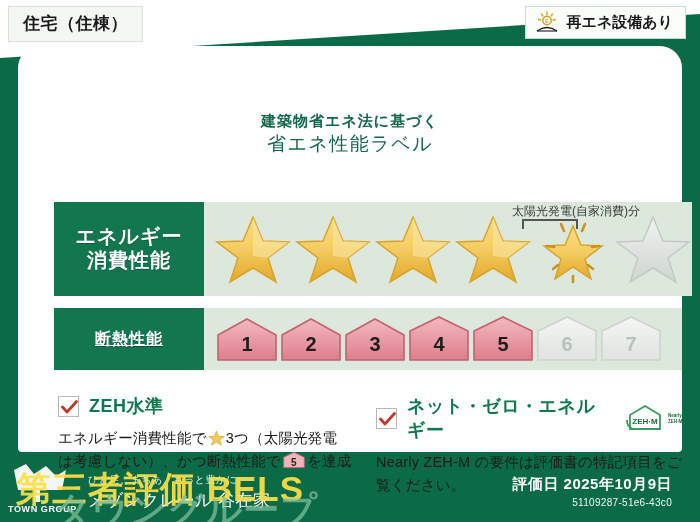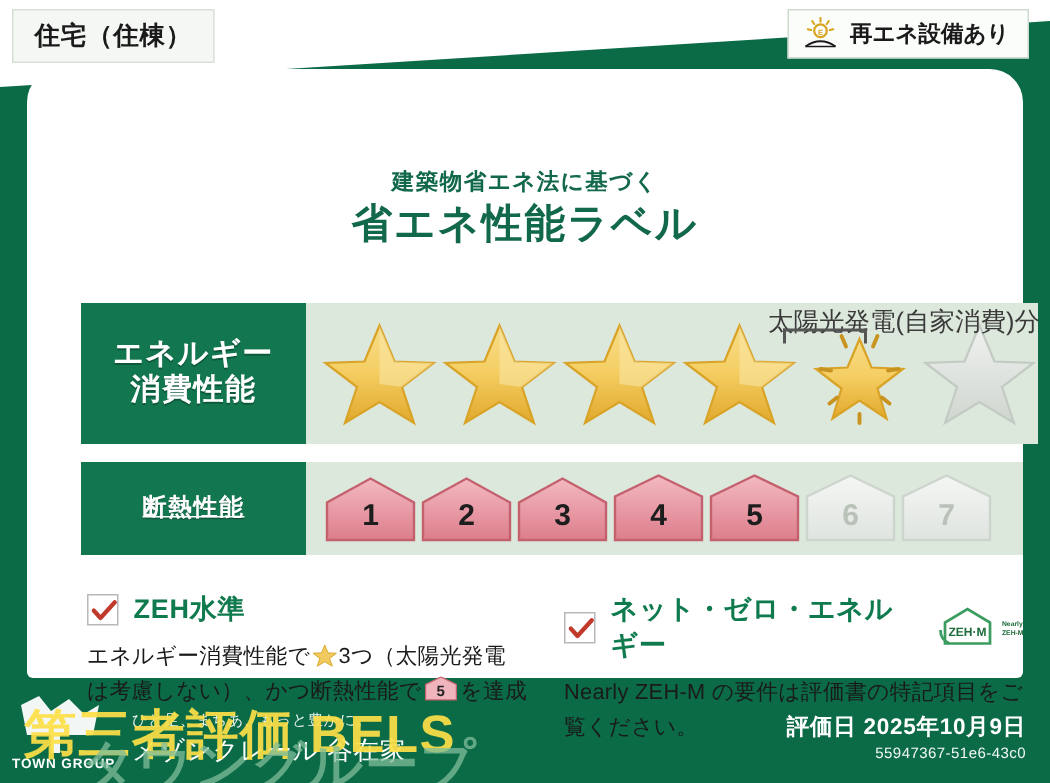--- a/index.html
+++ b/index.html
@@ -47,21 +47,21 @@
   .sun-ico { width: 26px; height: 22px; flex: none; }
 
   
   .title-sub {
     position: absolute; left: 0; right: 0; top: 66px;
     text-align: center; font-size: 15px; font-weight: bold;
     color: #12684a; letter-spacing: 1px;
   }
   .title-main {
     position: absolute; left: 0; right: 0; top: 85px;
-    text-align: center; font-size: 27px; font-weight: bold;
+    text-align: center; font-size: 19px; font-weight: normal;
     color: #12684a; letter-spacing: 1.5px;
   }
 
   
   .row {
     position: absolute; left: 36px; width: 628px; display: flex;
   }
   .row-energy { top: 156px; height: 94px; }
   .row-insul  { top: 262px; height: 62px; }
 
@@ -83,21 +83,21 @@
   .stars-wrap {
     display: flex; align-items: center; gap: 2px;
     padding-left: 10px;
   }
   .star { width: 78px; height: 74px; flex: none; }
   .star-solar { position: relative; width: 78px; height: 74px; flex: none; }
   .star-solar svg { position: absolute; inset: 0; }
 
   .solar-note {
     position: absolute; left: 308px; top: 1px;
-    font-size: 17px; color: #3a3a3a; white-space: nowrap;
+    font-size: 12px; color: #3a3a3a; white-space: nowrap;
   }
   .solar-bracket {
     position: absolute; left: 318px; top: 17px;
     width: 56px; height: 10px;
     border: 2px solid #555; border-bottom: none;
   }
 
   .houses-wrap { display: flex; align-items: center; padding-left: 12px; gap: 2px; }
   .house { width: 62px; height: 46px; position: relative; flex: none; }
   .house svg { position: absolute; inset: 0; }
@@ -138,21 +138,21 @@
 
   
   .footer-prop {
     position: absolute; left: 88px; bottom: 10px;
     color: #ffffff;
   }
   .footer-tag { font-size: 10px; opacity: .92; letter-spacing: .5px; }
   .footer-name { font-size: 17px; letter-spacing: .5px; margin-top: 2px; }
 
   .footer-date {
-    position: absolute; right: 16px; bottom: 14px;
+    position: absolute; right: 28px; bottom: 14px;
     text-align: right; color: #ffffff;
   }
   .footer-date-main { font-size: 15px; font-weight: bold; letter-spacing: .5px; }
   .footer-date-id { font-size: 10px; margin-top: 3px; letter-spacing: .3px; opacity: .95; }
 
   
   .tg-logo { position: absolute; left: 4px; bottom: 4px; width: 74px; height: 58px; }
   .tg-text {
     position: absolute; left: 4px; bottom: 4px;
     font-size: 9px; font-weight: bold; color: #ffffff; letter-spacing: .6px;
@@ -383,21 +383,21 @@
 
   </div>
 
   <div class="footer-prop">
     <div class="footer-tag">ひと足、まちあ、もっと豊かに。</div>
     <div class="footer-name">メゾンクレール 谷在家</div>
   </div>
 
   <div class="footer-date">
     <div class="footer-date-main">評価日 2025年10月9日</div>
-    <div class="footer-date-id">55947367-51e6-43c0</div>
+    <div class="footer-date-id">51109287-51e6-43c0</div>
   </div>
 
   <div class="tg-logo">
     <svg width="74" height="58" viewBox="0 0 74 58">
       <path d="M10 10 L22 4 L30 14 L42 6 L52 16 L62 10 L58 30 L14 30 Z" fill="#ffffff" opacity=".95"></path>
       <rect x="30" y="28" width="6" height="14" fill="#ffffff" opacity=".95"></rect>
     </svg>
     <div class="tg-text">TOWN GROUP</div>
   </div>
 

